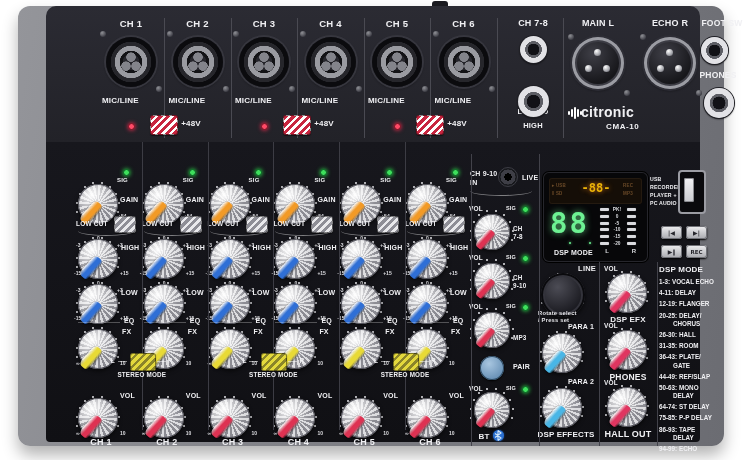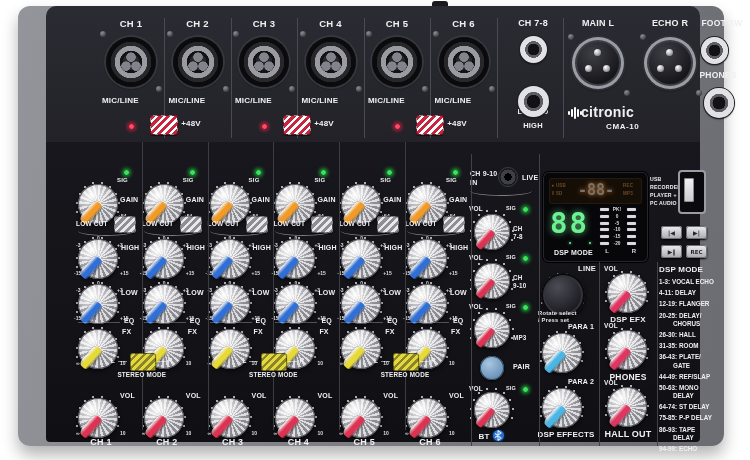--- a/index.html
+++ b/index.html
@@ -560,21 +560,21 @@
             <div class="cap"></div>
           </div>
         </div>
 
       <div id="display" style="left:497px;top:30px;">
         <div class="abs" style="left:6px;top:6px;width:93px;height:26px;background:#150e07;border-radius:3px;box-shadow:inset 0 0 0 1px #241a10;">
           <div class="lbl" style="left:3px;top:4px;font-size:4.5px;color:#6b4a28;line-height:1.8;">▸ USB
 ‖ SD</div>
           <div class="lbl" style="left:74px;top:4px;font-size:4.5px;color:#6b4a28;line-height:1.8;">REC
 MP3</div>
-          <div class="seg ctr abs" style="left:14px;top:3px;width:66px;font-size:15px;color:#737373;text-shadow:0 0 5px rgba(255,140,26,.8);">-88-</div>
+          <div class="seg ctr abs" style="left:14px;top:3px;width:66px;font-size:12px;color:#eab308;text-shadow:0 0 5px rgba(255,140,26,.8);">-88-</div>
         </div>
         <div class="seg abs" style="left:7px;top:34px;font-size:29px;color:#6df293;text-shadow:0 0 7px rgba(109,242,147,.75);letter-spacing:2px;">88</div>
         <i class="abs" style="left:26px;top:70px;width:2px;height:2px;border-radius:50%;background:#6df293;box-shadow:0 0 3px #6df293;"></i>
         <i class="abs" style="left:46px;top:70px;width:2px;height:2px;border-radius:50%;background:#6df293;box-shadow:0 0 3px #6df293;"></i>
         <div class="lbl" style="left:11px;top:77px;font-size:7px;">DSP MODE</div>
         <div id="meter">
             <div class="mbar" style="left: 57px; top: 36px;"></div>
             <div class="mlab" style="left: 66px; top: 35px;">PK!</div>
             <div class="mbar" style="left: 84px; top: 36px;"></div>
             <div class="mbar" style="left: 57px; top: 42.8px;"></div>

